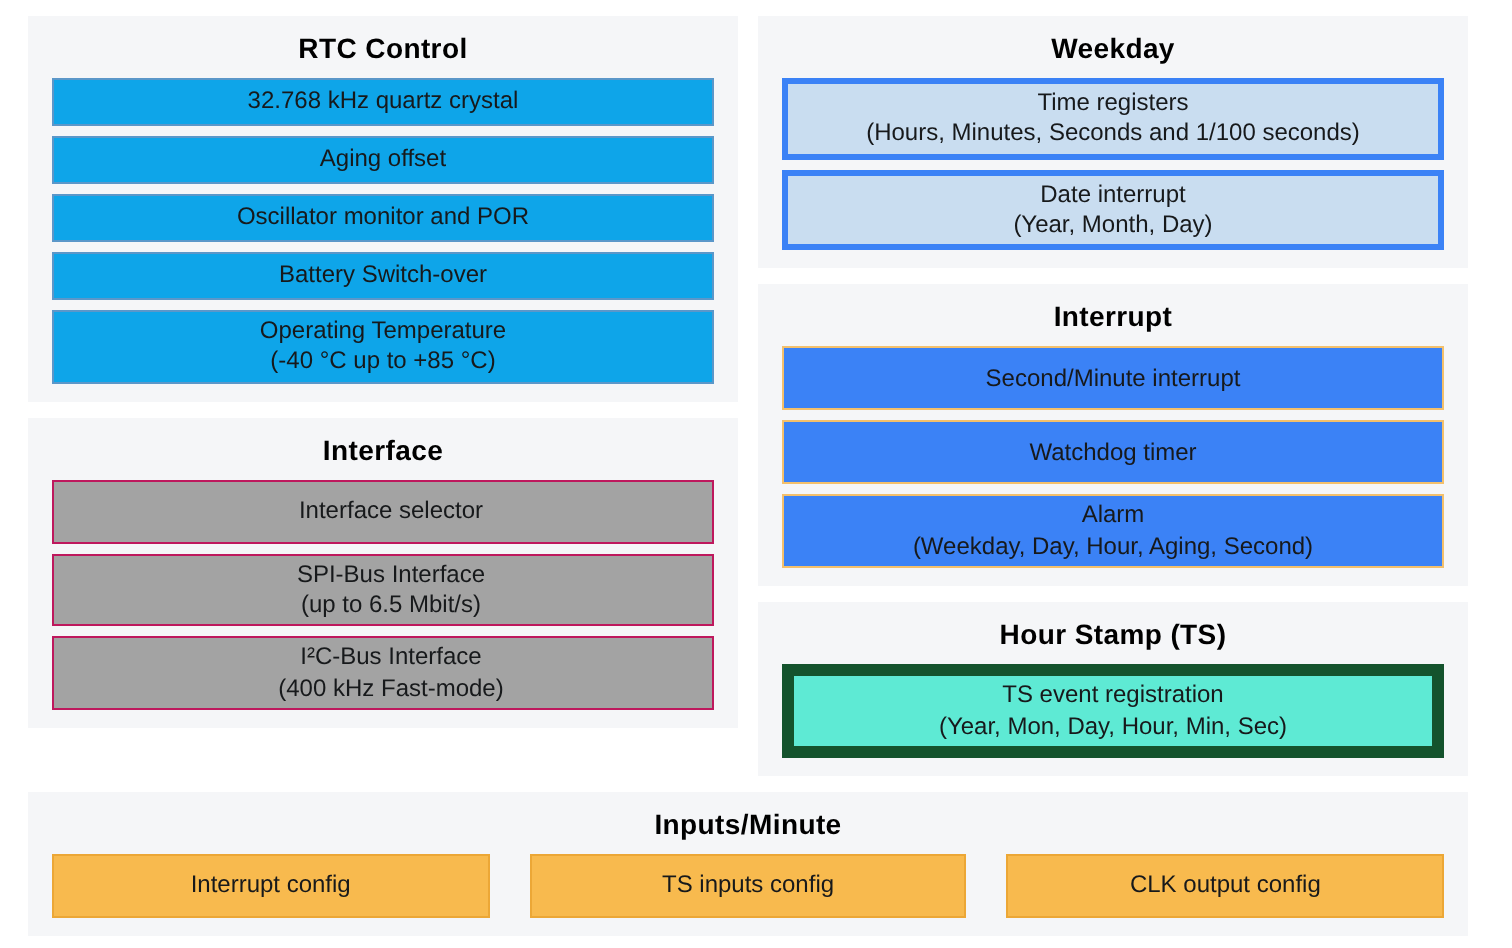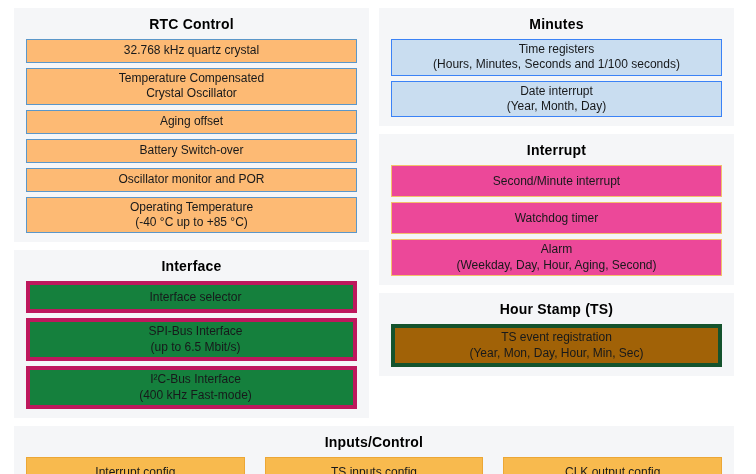--- a/index.html
+++ b/index.html
@@ -29,63 +29,61 @@
     display: flex; align-items: center; justify-content: center;
     text-align: center;
     font-size: 12px; line-height: 1.28;
     white-space: pre-line;
     padding: 2px 8px;
     color: #17191b;
   }
   .box.slim { min-height: 24px; }
   .box.tall { min-height: 33px; }
 
-  .blue       { background: #fdba74; border: 1px solid #5b97c9; }
-  .lightblue  { background: #c9ddf0; border: 1px solid #3b82f6; }
-  .orange     { background: #ec4899; border: 1px solid #f3c06c; }
+  .blue       { background: #0ea5e9; border: 1px solid #5b97c9; }
+  .lightblue  { background: #c9ddf0; border: 3px solid #3b82f6; }
+  .orange     { background: #3b82f6; border: 1px solid #f3c06c; }
   .deeporange { background: #f8ba4e; border: 1px solid #eca736; }
-  .gray       { background: #15803d; border: 4px solid #be185d; padding-left: 16px; }
-  .lightgray  { background: #a16207; border: 4px solid #14532d; }
+  .gray       { background: #a3a3a3; border: 1px solid #be185d; padding-left: 16px; }
+  .lightgray  { background: #5eead4; border: 6px solid #14532d; }
 
   .bottom-panel { margin-top: 8px; }
   .bottom-row { display: flex; gap: 20px; }
   .bottom-row .box { flex: 1; }
 </style>
 </head>
 <body>
 
 <div class="page">
   <div class="columns">
 
     <div class="col">
       <section class="panel">
         <div class="panel-title">RTC Control</div>
         <div class="box blue slim">32.768 kHz quartz crystal</div>
-        <div class="box blue tall">Temperature Compensated
-Crystal Oscillator</div>
         <div class="box blue slim">Aging offset</div>
+        <div class="box blue slim">Oscillator monitor and POR</div>
         <div class="box blue slim">Battery Switch-over</div>
-        <div class="box blue slim">Oscillator monitor and POR</div>
         <div class="box blue tall">Operating Temperature
 (-40 °C up to +85 °C)</div>
       </section>
 
       <section class="panel">
         <div class="panel-title">Interface</div>
         <div class="box gray">Interface selector</div>
         <div class="box gray tall">SPI-Bus Interface
 (up to 6.5 Mbit/s)</div>
         <div class="box gray tall">I²C-Bus Interface
 (400 kHz Fast-mode)</div>
       </section>
     </div>
 
     <div class="col">
       <section class="panel">
-        <div class="panel-title">Minutes</div>
+        <div class="panel-title">Weekday</div>
         <div class="box lightblue tall">Time registers
 (Hours, Minutes, Seconds and 1/100 seconds)</div>
         <div class="box lightblue tall">Date interrupt
 (Year, Month, Day)</div>
       </section>
 
       <section class="panel">
         <div class="panel-title">Interrupt</div>
         <div class="box orange">Second/Minute interrupt</div>
         <div class="box orange">Watchdog timer</div>
@@ -96,20 +94,20 @@
       <section class="panel">
         <div class="panel-title">Hour Stamp (TS)</div>
         <div class="box lightgray tall">TS event registration
 (Year, Mon, Day, Hour, Min, Sec)</div>
       </section>
     </div>
 
   </div>
 
   <section class="panel bottom-panel">
-    <div class="panel-title">Inputs/Control</div>
+    <div class="panel-title">Inputs/Minute</div>
     <div class="bottom-row">
       <div class="box deeporange">Interrupt config</div>
       <div class="box deeporange">TS inputs config</div>
       <div class="box deeporange">CLK output config</div>
     </div>
   </section>
 </div>
 
 </body></html>

